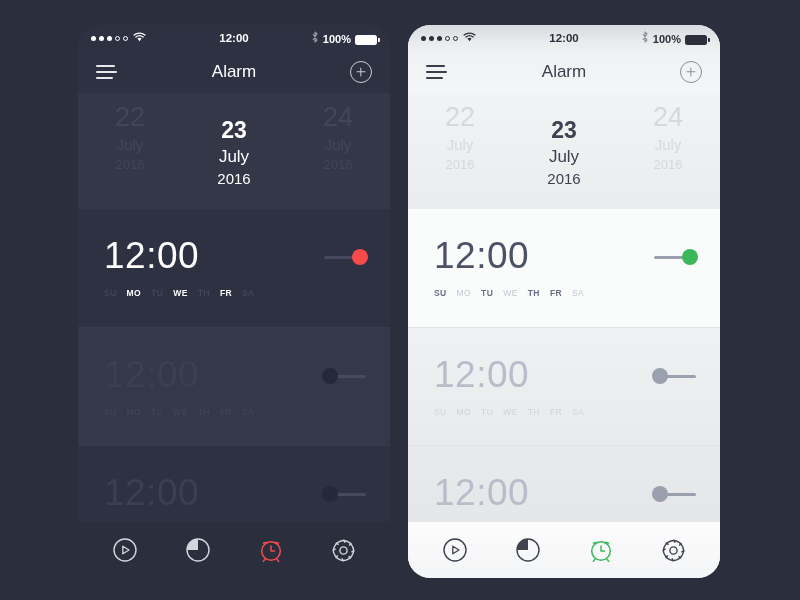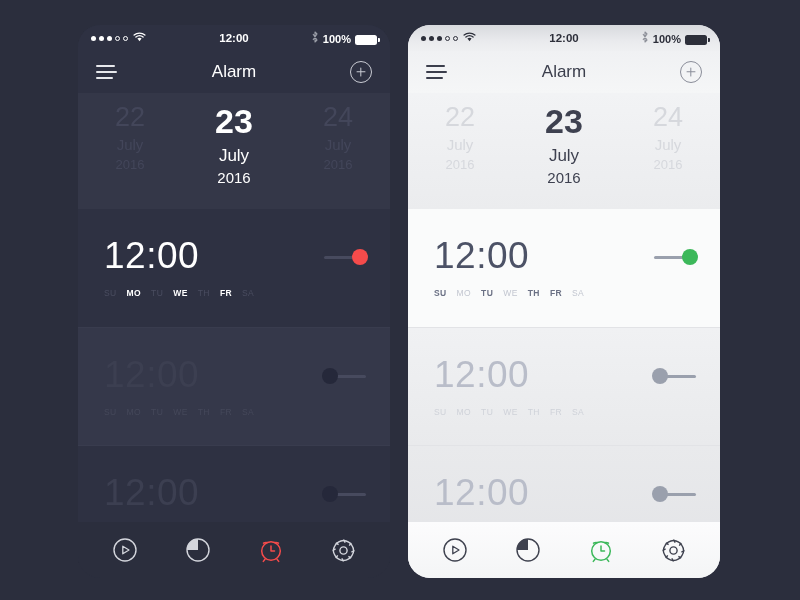--- a/index.html
+++ b/index.html
@@ -121,21 +121,21 @@
     box-sizing: border-box;
     padding-top: 6px;
   }
   .dark  .datebar { background: #343748; }
   .light .datebar { background: linear-gradient(180deg,#f2f3f5 0%,#ebecee 100%); }
   .datecol { flex: 1; text-align: center; line-height: 1.35; }
   .datecol .d   { font-size: 30px; }
   .datecol .m   { font-size: 15px; }
   .datecol .y   { font-size: 13px; }
   .datecol.side .d { font-size: 27px; }
-  .datecol.center .d { font-size: 34px; font-weight: bold; }
+  .datecol.center .d { font-size: 23px; font-weight: bold; margin-top: 16px; }
   .datecol.center .m { font-size: 17px; }
   .datecol.center .y { font-size: 15px; }
   .dark  .datecol.side   { color: #43465a; }
   .dark  .datecol.center { color: #ffffff; }
   .light .datecol.side   { color: #d6d8dd; }
   .light .datecol.center { color: #3e4150; }
 
   
   .alarmlist { position: relative; }
   .alarm {

